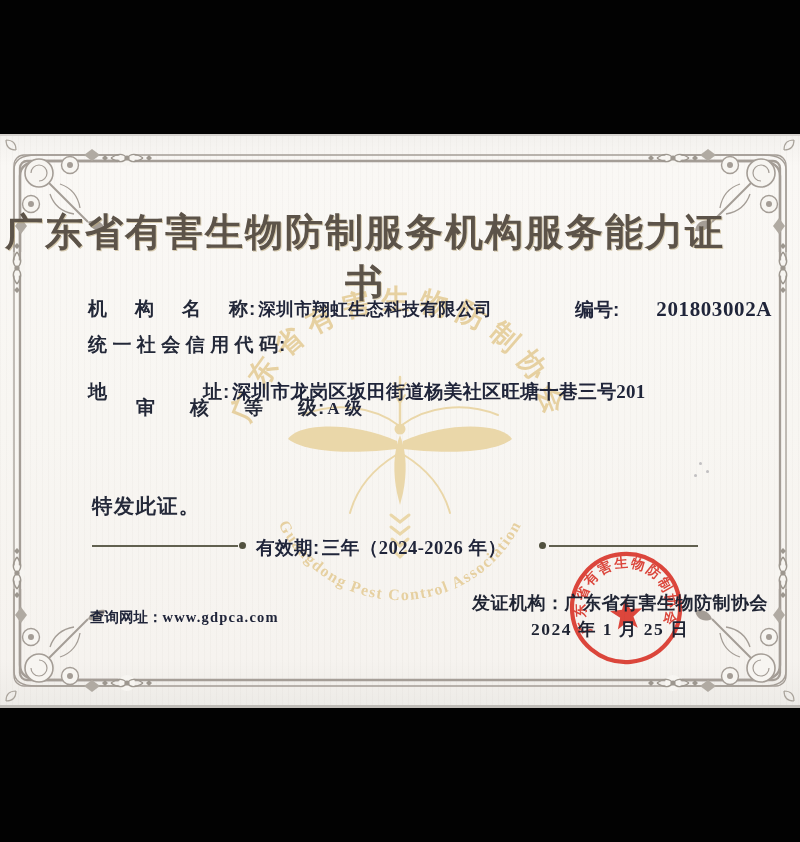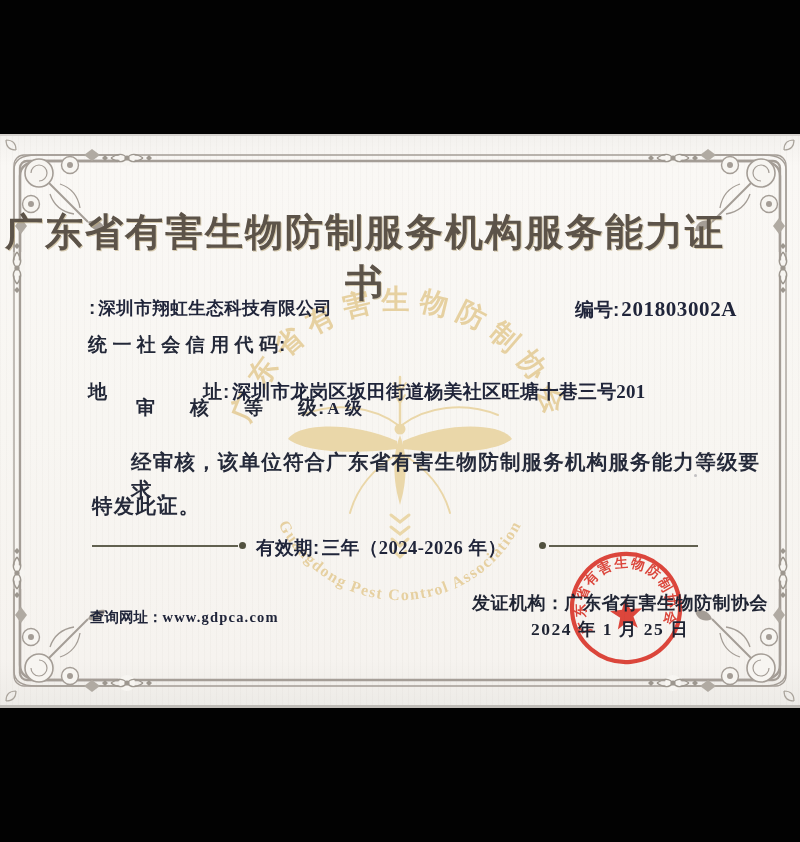--- a/index.html
+++ b/index.html
@@ -23,21 +23,21 @@
   .flabel{display:inline-block;font-family:"Liberation Sans","DejaVu Sans",sans-serif;
           font-weight:bold;font-size:19px;text-align:justify;text-align-last:justify;}
   .fcolon{font-weight:bold;font-size:19px;margin:0 3px 0 1px;font-family:"Liberation Sans","DejaVu Sans",sans-serif;}
   .fvalue{font-weight:bold;color:#20253a;}
   .r1{top:296px;}.r2{top:332px;}.r3{top:363px;}.r4{top:395px;margin-left:48px;}
   .w1{width:160px;}.w2{width:190px;}.w3{width:134px;margin-top:16px;}.w4{width:181px;}
   .v1{font-size:17.5px;letter-spacing:.5px;}
   .v2{font-size:19px;letter-spacing:.8px;}
   .v3{font-size:19px;letter-spacing:.2px;}
   .v4{font-size:17px;letter-spacing:1px;}
-  .serial{position:absolute;left:575px;top:297px;z-index:3;color:#20253a;display:flex;align-items:baseline;}
+  .serial{position:absolute;left:575px;top:297px;z-index:3;color:#20253a;display:flex;align-items:baseline;gap:35px;}
   .serial .lab{font-family:"Liberation Sans","DejaVu Sans",sans-serif;font-weight:bold;font-size:19px;}
   .serial .val{font-weight:bold;font-size:21px;letter-spacing:.6px;margin-left:2px;}
   .st{position:absolute;z-index:3;font-size:20.5px;font-weight:bold;color:#252a3a;letter-spacing:1.2px;}
   .st1{left:131px;top:448px;}
   .st2{left:92px;top:492px;}
   .vrule{position:absolute;height:2px;background:#61604f;z-index:3;}
   .vr-l{left:92px;top:545px;width:146px;}
   .vr-r{left:549px;top:545px;width:149px;}
   .vdot{position:absolute;width:7px;height:7px;border-radius:50%;background:#52513f;top:542px;z-index:3;}
   .vd-l{left:239px;}.vd-r{left:539px;}
@@ -133,39 +133,39 @@
   </svg>
 
   <div class="title">广东省有害生物防制服务机构服务能力证书</div>
 
   <div class="serial">
     <span class="lab">编号:</span>
     <span class="val">201803002A</span>
   </div>
 
   <div class="frow r1">
+    <span class="flabel w1">机构名称</span>
     <span class="fcolon">:</span>
     <span class="fvalue v1">深圳市翔虹生态科技有限公司</span>
   </div>
   <div class="frow r2">
     <span class="flabel w2">统一社会信用代码</span>
     <span class="fcolon">:</span>
   </div>
   <div class="frow r3">
     <span class="flabel w3">地址</span>
     <span class="fcolon">:</span>
     <span class="fvalue v3">深圳市龙岗区坂田街道杨美社区旺塘十巷三号201</span>
   </div>
   <div class="frow r4">
     <span class="flabel w4">审核等级</span>
     <span class="fcolon">:</span>
     <span class="fvalue v4">A 级</span>
   </div>
 
-  <div class="st st1">经审核，该单位符合广东省有害生物防制服务机构服务能力等级要求，</div>
   <div class="st st2">特发此证。</div>
 
   <div class="vrule vr-l"></div>
   <div class="vdot vd-l"></div>
   <div class="vtext">
     <span class="lab">有效期:</span>
     <span>三年（2024-2026 年）</span>
   </div>
   <div class="vdot vd-r"></div>
   <div class="vrule vr-r"></div>

